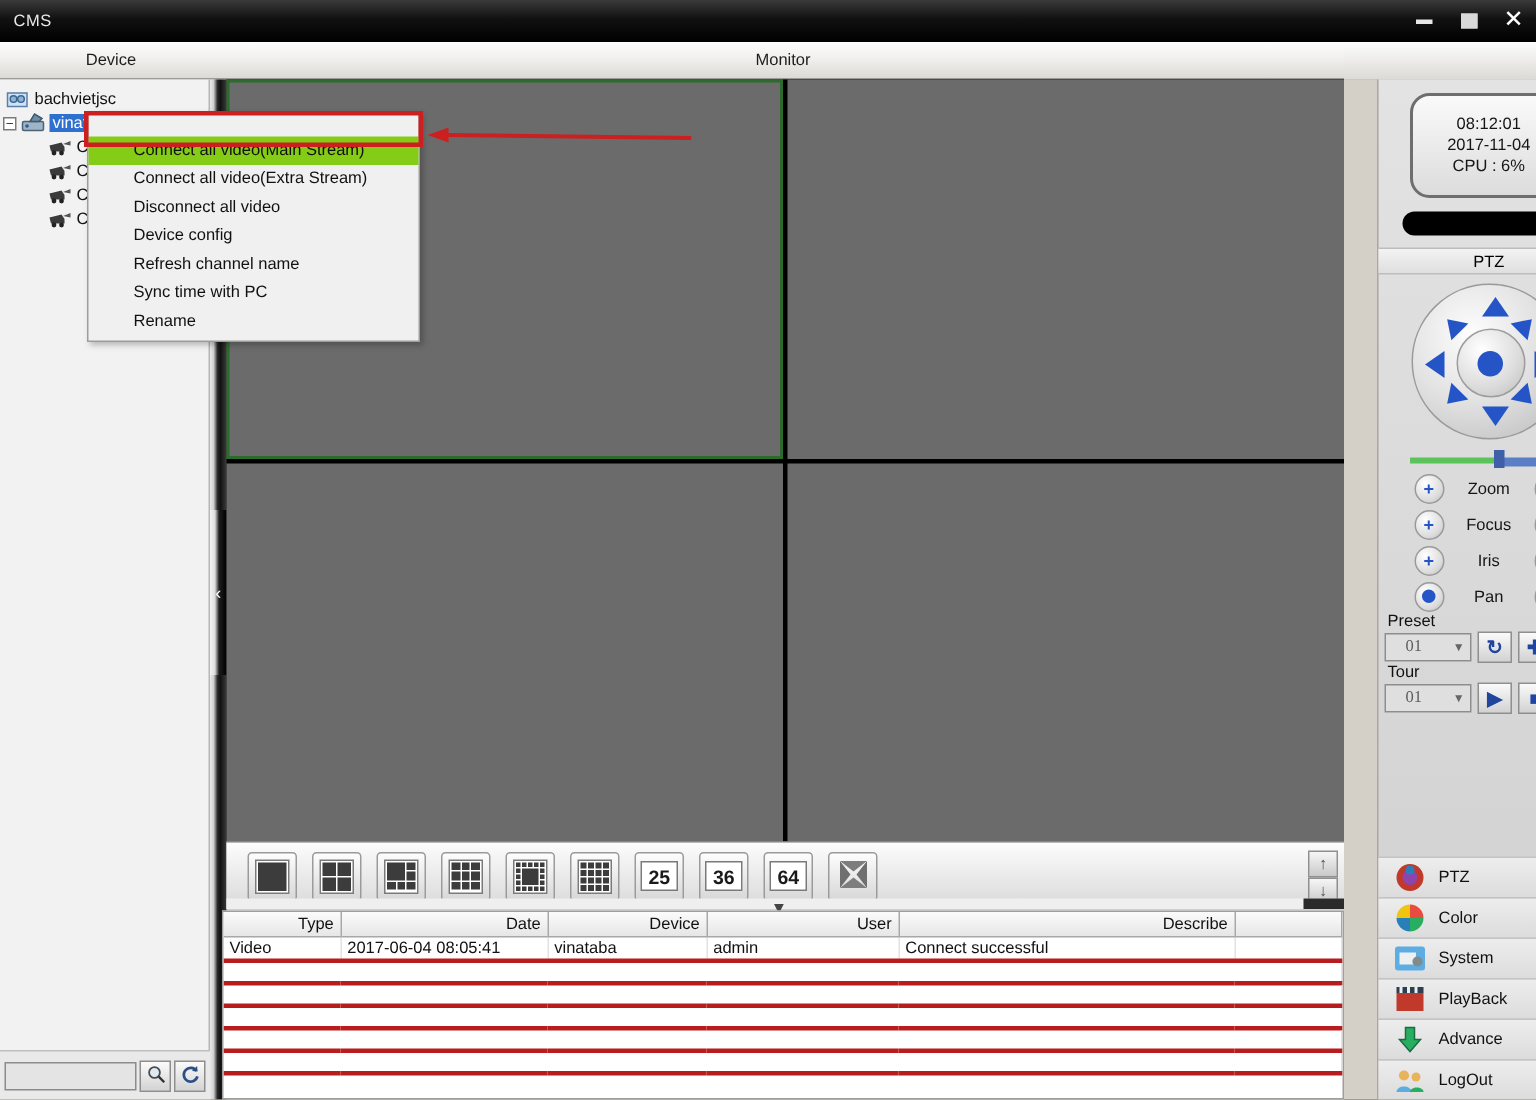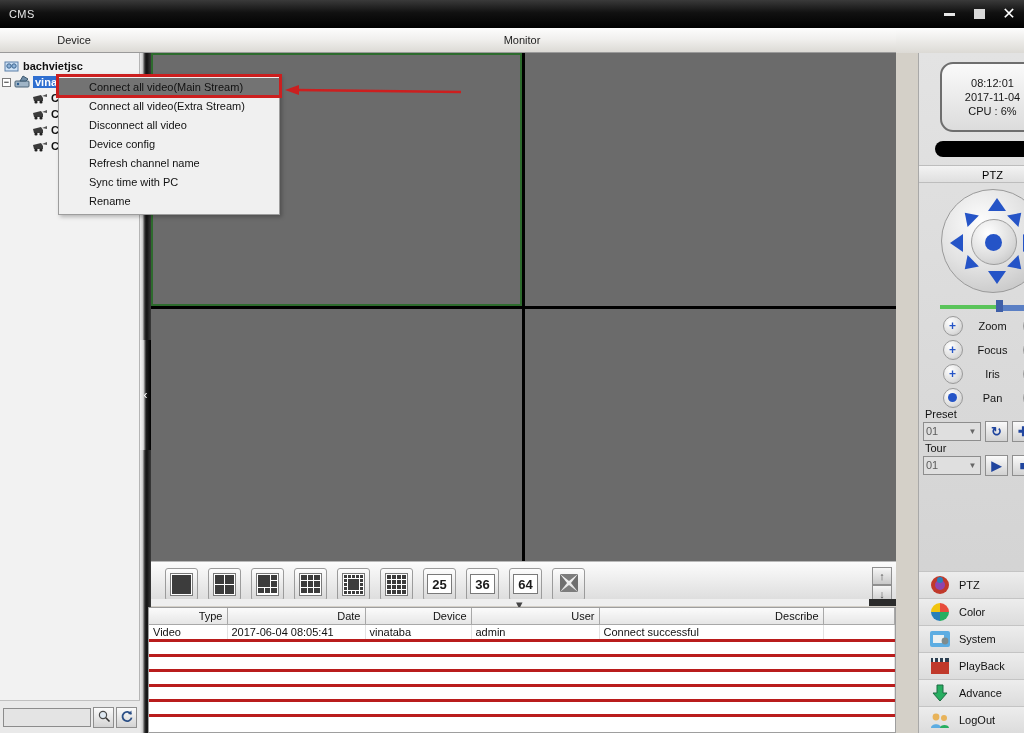--- a/index.html
+++ b/index.html
@@ -37,21 +37,21 @@
   .hdr-seg { position: absolute; top: 0; height: 24px; line-height: 24px; text-align: center; color: #1d1d1d; font-size: 11px; }
   .hdr-device  { left: 0;    width: 148px; }
   .hdr-monitor { left: 148px; width: 748px; }
   .hdr-time    { left: 896px; width: 128px; }
 
   
   .left-panel {
     position: absolute; left: 0; top: 53px; width: 140px; height: 680px;
     background: #f2f2f2; border-right: 1px solid #b5b5b5;
   }
-  .tree { position: absolute; left: 0; top: 0; right: 0; bottom: 33px; overflow: hidden; padding-top: 5px; font-weight: bold; }
+  .tree { position: absolute; left: 0; top: 0; right: 0; bottom: 33px; overflow: hidden; padding-top: 5px; }
   .tnode { display: flex; align-items: center; height: 16px; position: relative; white-space: nowrap; }
   .tnode-root { padding-left: 4px; }
   .tnode-dev  { padding-left: 2px; }
   .tnode-ch   { padding-left: 32px; }
   .expander {
     width: 9px; height: 9px; border: 1px solid #7b7b7b; background: #fff;
     display: inline-flex; align-items: center; justify-content: center;
     font-size: 9px; line-height: 7px; color: #333; margin-right: 3px; flex: 0 0 auto;
   }
   .ticon { width: 16px; height: 14px; margin-right: 3px; flex: 0 0 auto; }
@@ -186,21 +186,21 @@
     display: flex; align-items: center; justify-content: center; color: #2554c7; font-size: 12px; font-weight: bold; line-height: 1;
   }
   .rnd.small-dot::after { content: ""; width: 5px; height: 5px; border-radius: 50%; background: #2554c7; }
   .rnd.big-dot::after { content: ""; width: 9px; height: 9px; border-radius: 50%; background: #2554c7; }
   .ctl-label { width: 48px; text-align: center; font-size: 11px; color: #151515; }
 
   .sect-label { margin-left: 6px; font-size: 11px; color: #111; }
   .selrow { display: flex; align-items: center; gap: 4px; padding: 0 4px; height: 22px; }
   .combo {
     width: 58px; height: 19px; border: 1px solid #8d8d8d; background: #dfdfdf;
-    display: flex; align-items: center; font-size: 11px; color: #5c5c5c; padding-left: 2px; position: relative;
+    display: flex; align-items: center; font-size: 11px; color: #5c5c5c; padding-left: 13px; position: relative; font-family: Liberation Serif, serif;
   }
   .combo .cbtn { position: absolute; right: 0; top: 0; width: 15px; height: 17px; display: flex; align-items: center; justify-content: center; color: #666; font-size: 8px; }
   .sqbtn {
     width: 23px; height: 21px; border: 1px solid #8f8f8f;
     background: linear-gradient(180deg,#fafafa,#d2d2d2);
     display: flex; align-items: center; justify-content: center; color: #20459e; font-size: 13px; font-weight: bold; line-height: 1;
   }
 
   .side-menu { position: absolute; left: 0; bottom: 0; width: 128px; }
   .smi {
@@ -210,21 +210,21 @@
   }
   .smi .ic { width: 22px; height: 20px; flex: 0 0 auto; }
 
   
   .ctxmenu {
     position: absolute; left: 58px; top: 74px; width: 222px;
     background: #f0f0f0; border: 1px solid #9d9d9d;
     box-shadow: 2px 2px 4px rgba(0,0,0,.25); padding: 3px 0;
   }
   .ctxitem { height: 19px; line-height: 19px; padding-left: 30px; font-size: 11px; color: #111; }
-  .ctxitem.hi { background: #737373; }
+  .ctxitem.hi { background: #84cc16; margin-top: 13px; }
 
   .redbox {
     position: absolute; left: 56px; top: 74px; width: 226px; height: 24px;
     border: 3px solid #cc1f1f; pointer-events: none;
   }
   .redarrow { position: absolute; left: 283px; top: 85px; width: 178px; height: 12px; pointer-events: none; }
 
   .corner-fill { position: absolute; left: 896px; top: 28px; width: 128px; height: 25px; background: linear-gradient(180deg,#fdfdfd,#dcdad5); }
 </style>
 </head>

